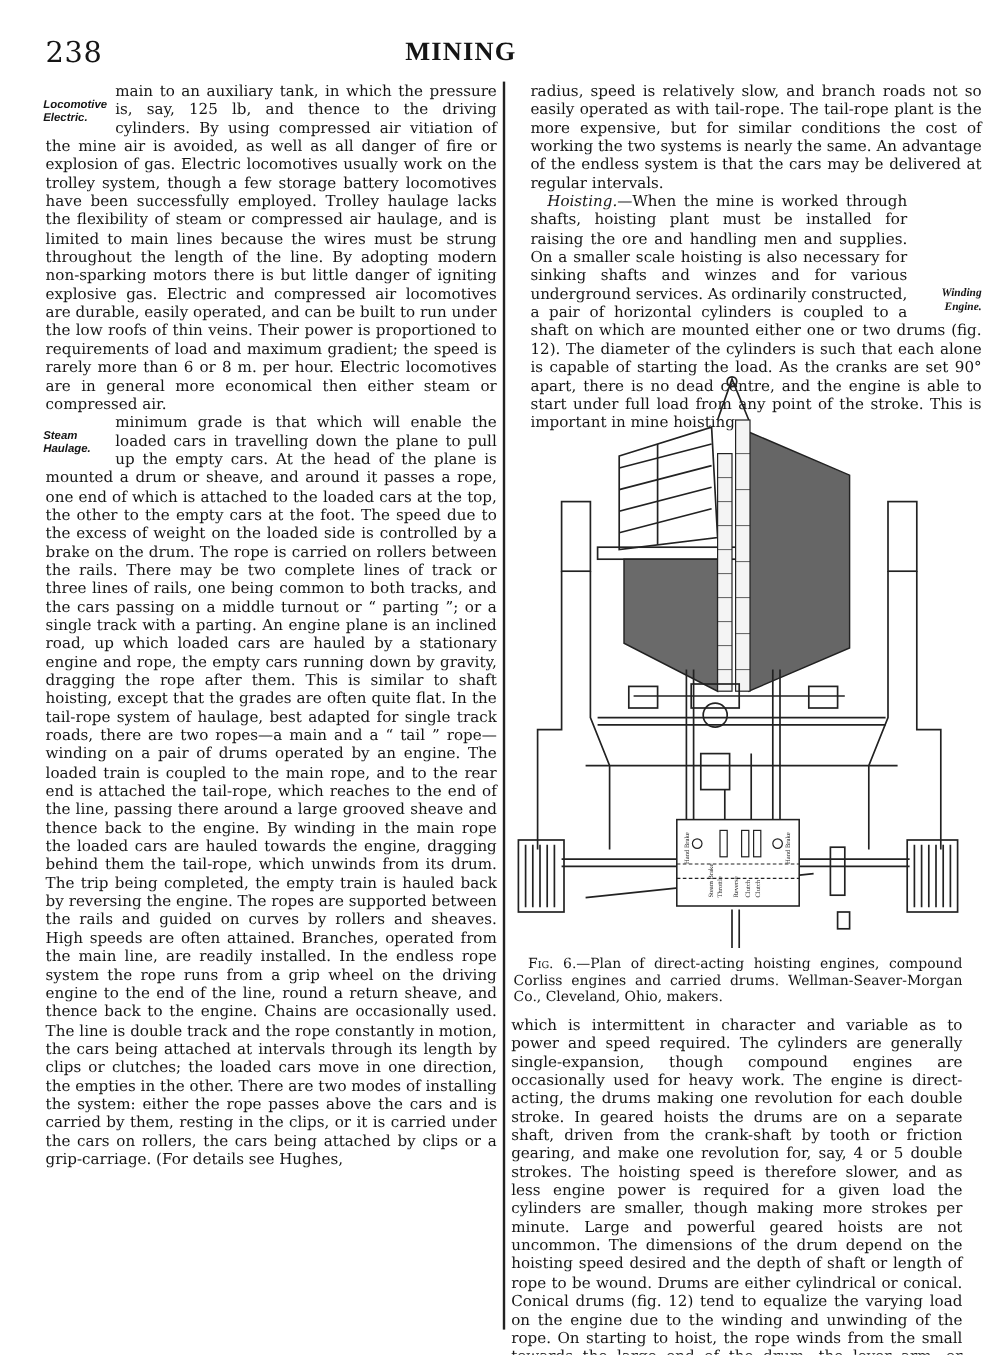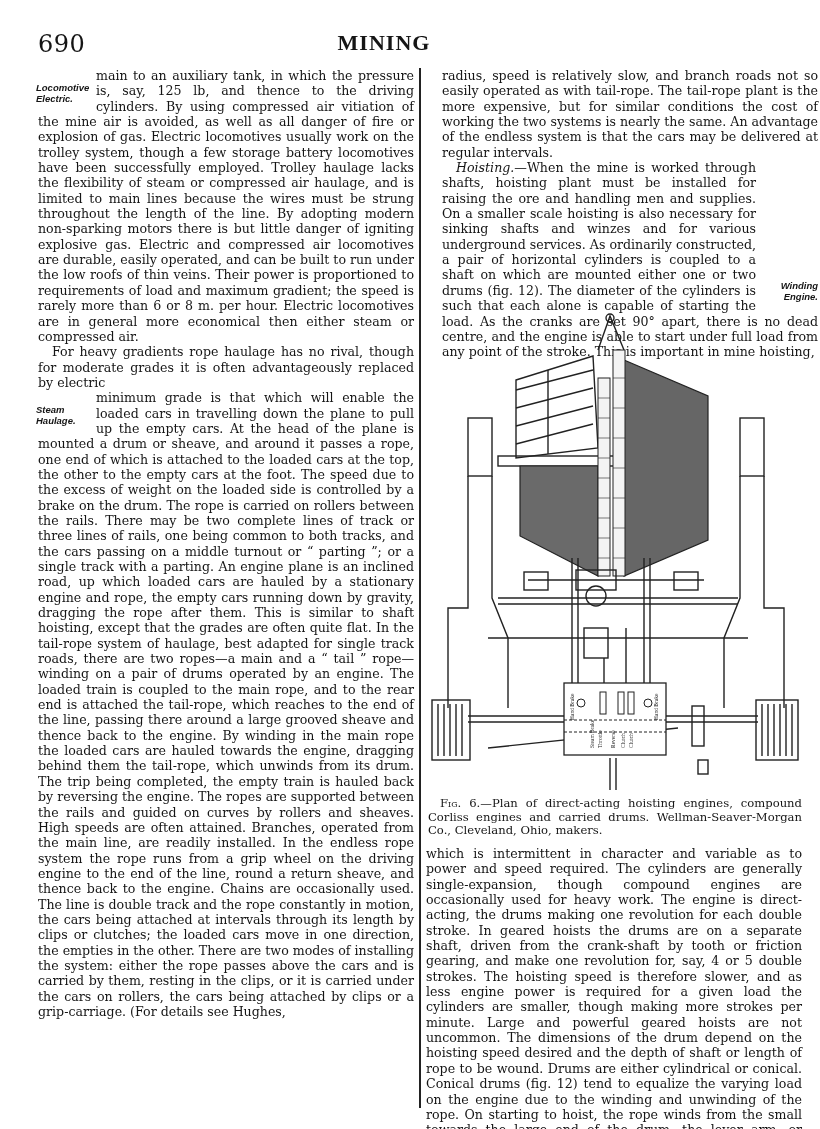--- a/index.html
+++ b/index.html
@@ -22,36 +22,35 @@
   i { font-style: italic; }
   .figure { position: absolute; left: 428px; top: 308px; width: 376px; height: 482px; }
   .caption { position: absolute; left: 428px; top: 797px; width: 374px; font-size: 11.6px; line-height: 13.6px; text-align: justify; }
   .caption .sc { font-variant: small-caps; }
   .col-right-2 { position: absolute; left: 426px; top: 846px; width: 376px; font-size: 12.6px; line-height: 15.35px; text-align: justify; }
   svg text { font-family: "Liberation Serif", serif; }
 </style>
 </head>
 <body>
 
-<div class="page-number">690</div>
+<div class="page-number">238</div>
 <div class="running-head">MINING</div>
 
 <div class="rule"></div>
 
 <div class="col col-left">
   <div class="side">Locomotive Electric.</div>
   <p class="noindent">main to an auxiliary tank, in which the pressure is, say, 125 lb, and thence to the driving cylinders. By using compressed air vitiation of the mine air is avoided, as well as all danger of fire or explosion of gas. Electric locomotives usually work on the trolley system, though a few storage battery locomotives have been successfully employed. Trolley haulage lacks the flexibility of steam or compressed air haulage, and is limited to main lines because the wires must be strung throughout the length of the line. By adopting modern non-sparking motors there is but little danger of igniting explosive gas. Electric and compressed air locomotives are durable, easily operated, and can be built to run under the low roofs of thin veins. Their power is proportioned to requirements of load and maximum gradient; the speed is rarely more than 6 or 8 m. per hour. Electric locomotives are in general more economical then either steam or compressed air.</p>
-  <p>For heavy gradients rope haulage has no rival, though for moderate grades it is often advantageously replaced by electric</p>
   <div class="side">Steam Haulage.</div>
   <p class="noindent"><span>minimum grade is that which will enable the loaded cars in travelling down the plane to pull up the empty cars. At the head of the plane is mounted a drum or sheave, and around it passes a rope, one end of which is attached to the loaded cars at the top, the other to the empty cars at the foot. The speed due to the excess of weight on the loaded side is controlled by a brake on the drum. The rope is carried on rollers between the rails. There may be two complete lines of track or three lines of rails, one being common to both tracks, and the cars passing on a middle turnout or “ parting ”; or a single track with a parting. An engine plane is an inclined road, up which loaded cars are hauled by a stationary engine and rope, the empty cars running down by gravity, dragging the rope after them. This is similar to shaft hoisting, except that the grades are often quite flat. In the tail-rope system of haulage, best adapted for single track roads, there are two ropes—a main and a “ tail ” rope—winding on a pair of drums operated by an engine. The loaded train is coupled to the main rope, and to the rear end is attached the tail-rope, which reaches to the end of the line, passing there around a large grooved sheave and thence back to the engine. By winding in the main rope the loaded cars are hauled towards the engine, dragging behind them the tail-rope, which unwinds from its drum. The trip being completed, the empty train is hauled back by reversing the engine. The ropes are supported between the rails and guided on curves by rollers and sheaves. High speeds are often attained. Branches, operated from the main line, are readily installed. In the endless rope system the rope runs from a grip wheel on the driving engine to the end of the line, round a return sheave, and thence back to the engine. Chains are occasionally used. The line is double track and the rope constantly in motion, the cars being attached at intervals through its length by clips or clutches; the loaded cars move in one direction, the empties in the other. There are two modes of installing the system: either the rope passes above the cars and is carried by them, resting in the clips, or it is carried under the cars on rollers, the cars being attached by clips or a grip-carriage. (For details see Hughes, </span></p>
 </div>
 
 <div class="col col-right">
   <p class="noindent">radius, speed is relatively slow, and branch roads not so easily operated as with tail-rope. The tail-rope plant is the more expensive, but for similar conditions the cost of working the two systems is nearly the same. An advantage of the endless system is that the cars may be delivered at regular intervals.</p>
-  <div class="side-right" style="margin-top:120px;">Winding Engine.</div>
+  <div class="side-right" style="margin-top:80px;font-family:Liberation Serif, serif;">Winding Engine.</div>
   <p><i>Hoisting.</i><span>—When the mine is worked through shafts, hoisting plant must be installed for raising the ore and handling men and supplies. On a smaller scale hoisting is also necessary for sinking shafts and winzes and for various underground services. As ordinarily constructed, a pair of horizontal cylinders is coupled to a shaft on which are mounted either one or two drums (fig. 12). The diameter of the cylinders is such that each alone is capable of starting the load. As the cranks are set 90° apart, there is no dead centre, and the engine is able to start under full load from any point of the stroke. This is important in mine hoisting,</span></p>
 </div>
 
 <div class="figure">
   <svg width="376" height="482" viewBox="0 0 376 482">
     <g fill="none" stroke="#222" stroke-width="1.4">
 
       <path d="M170 42 L182 8 L196 42"></path>
       <circle cx="182" cy="10" r="4"></circle>
 

